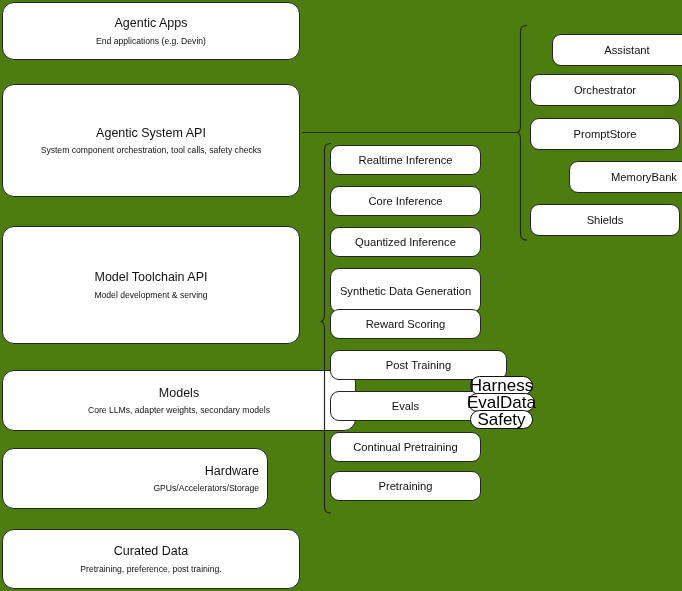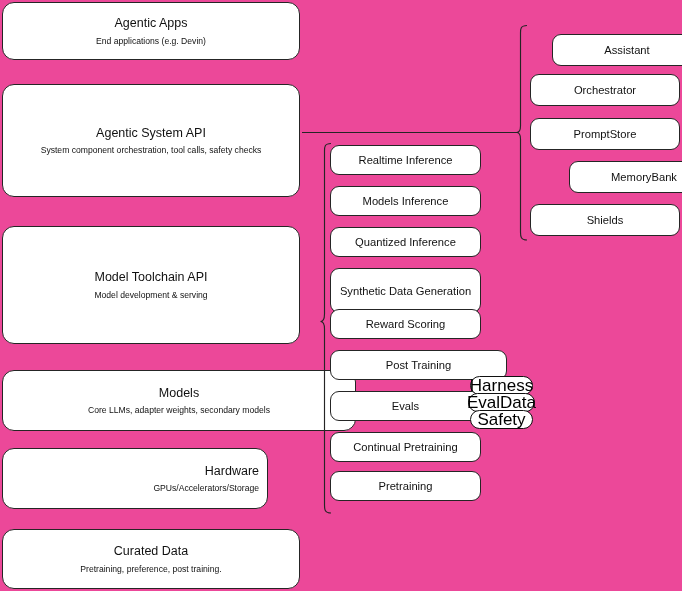--- a/index.html
+++ b/index.html
@@ -8,21 +8,21 @@
     background: #ffffff;
   }
   body {
     font-family: "Liberation Sans", sans-serif;
     -webkit-font-smoothing: antialiased;
   }
   #canvas {
     position: relative;
     width: 682px;
     height: 591px;
-    background: #ec4899;
+    background: #4d7c0f;
     overflow: hidden;
   }
 
   
   .layer-box {
     position: absolute;
     box-sizing: border-box;
     border: 1px solid #252525;
     border-radius: 12px;
     background: #ffffff;
@@ -146,21 +146,21 @@
 
   <div class="layer-box" style="left:2px; top:529px; width:298px; height:60px;">
     <div class="layer-title">Curated Data</div>
     <div class="layer-sub">Pretraining, preference, post training.</div>
   </div>
 
   <div class="pill" style="left:330px; top:145px; width:151px; height:30px;">
     <span>Realtime Inference</span>
   </div>
   <div class="pill" style="left:330px; top:186px; width:151px; height:30px;">
-    <span>Models Inference</span>
+    <span>Core Inference</span>
   </div>
   <div class="pill" style="left:330px; top:227px; width:151px; height:30px;">
     <span>Quantized Inference</span>
   </div>
   <div class="pill" style="left:330px; top:268px; width:151px; height:45px;">
     <span>Synthetic Data Generation</span>
   </div>
   <div class="pill" style="left:330px; top:309px; width:151px; height:30px;">
     <span>Reward Scoring</span>
   </div>

